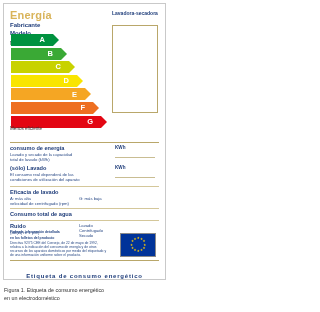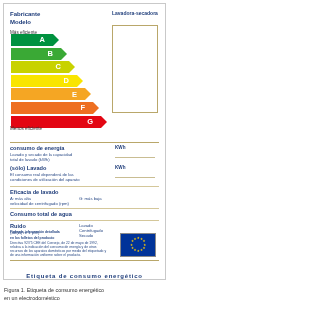--- a/index.html
+++ b/index.html
@@ -126,20 +126,21 @@
 </style>
 </head>
 <body>
 
 <div class="page">
 
   <div class="label-frame">
     <div class="label-inner">
 
       <div class="hdr">
+        <div class="energia">Energía</div>
         <div class="fab">Fabricante</div>
         <div class="mod">Modelo</div>
         <div class="mas-ef">Más eficiente</div>
       </div>
 
       <div class="appl-cap">Lavadora-secadora</div>
       <div class="appl-box"></div>
 
       <div class="bars">
         <div class="barrow">

